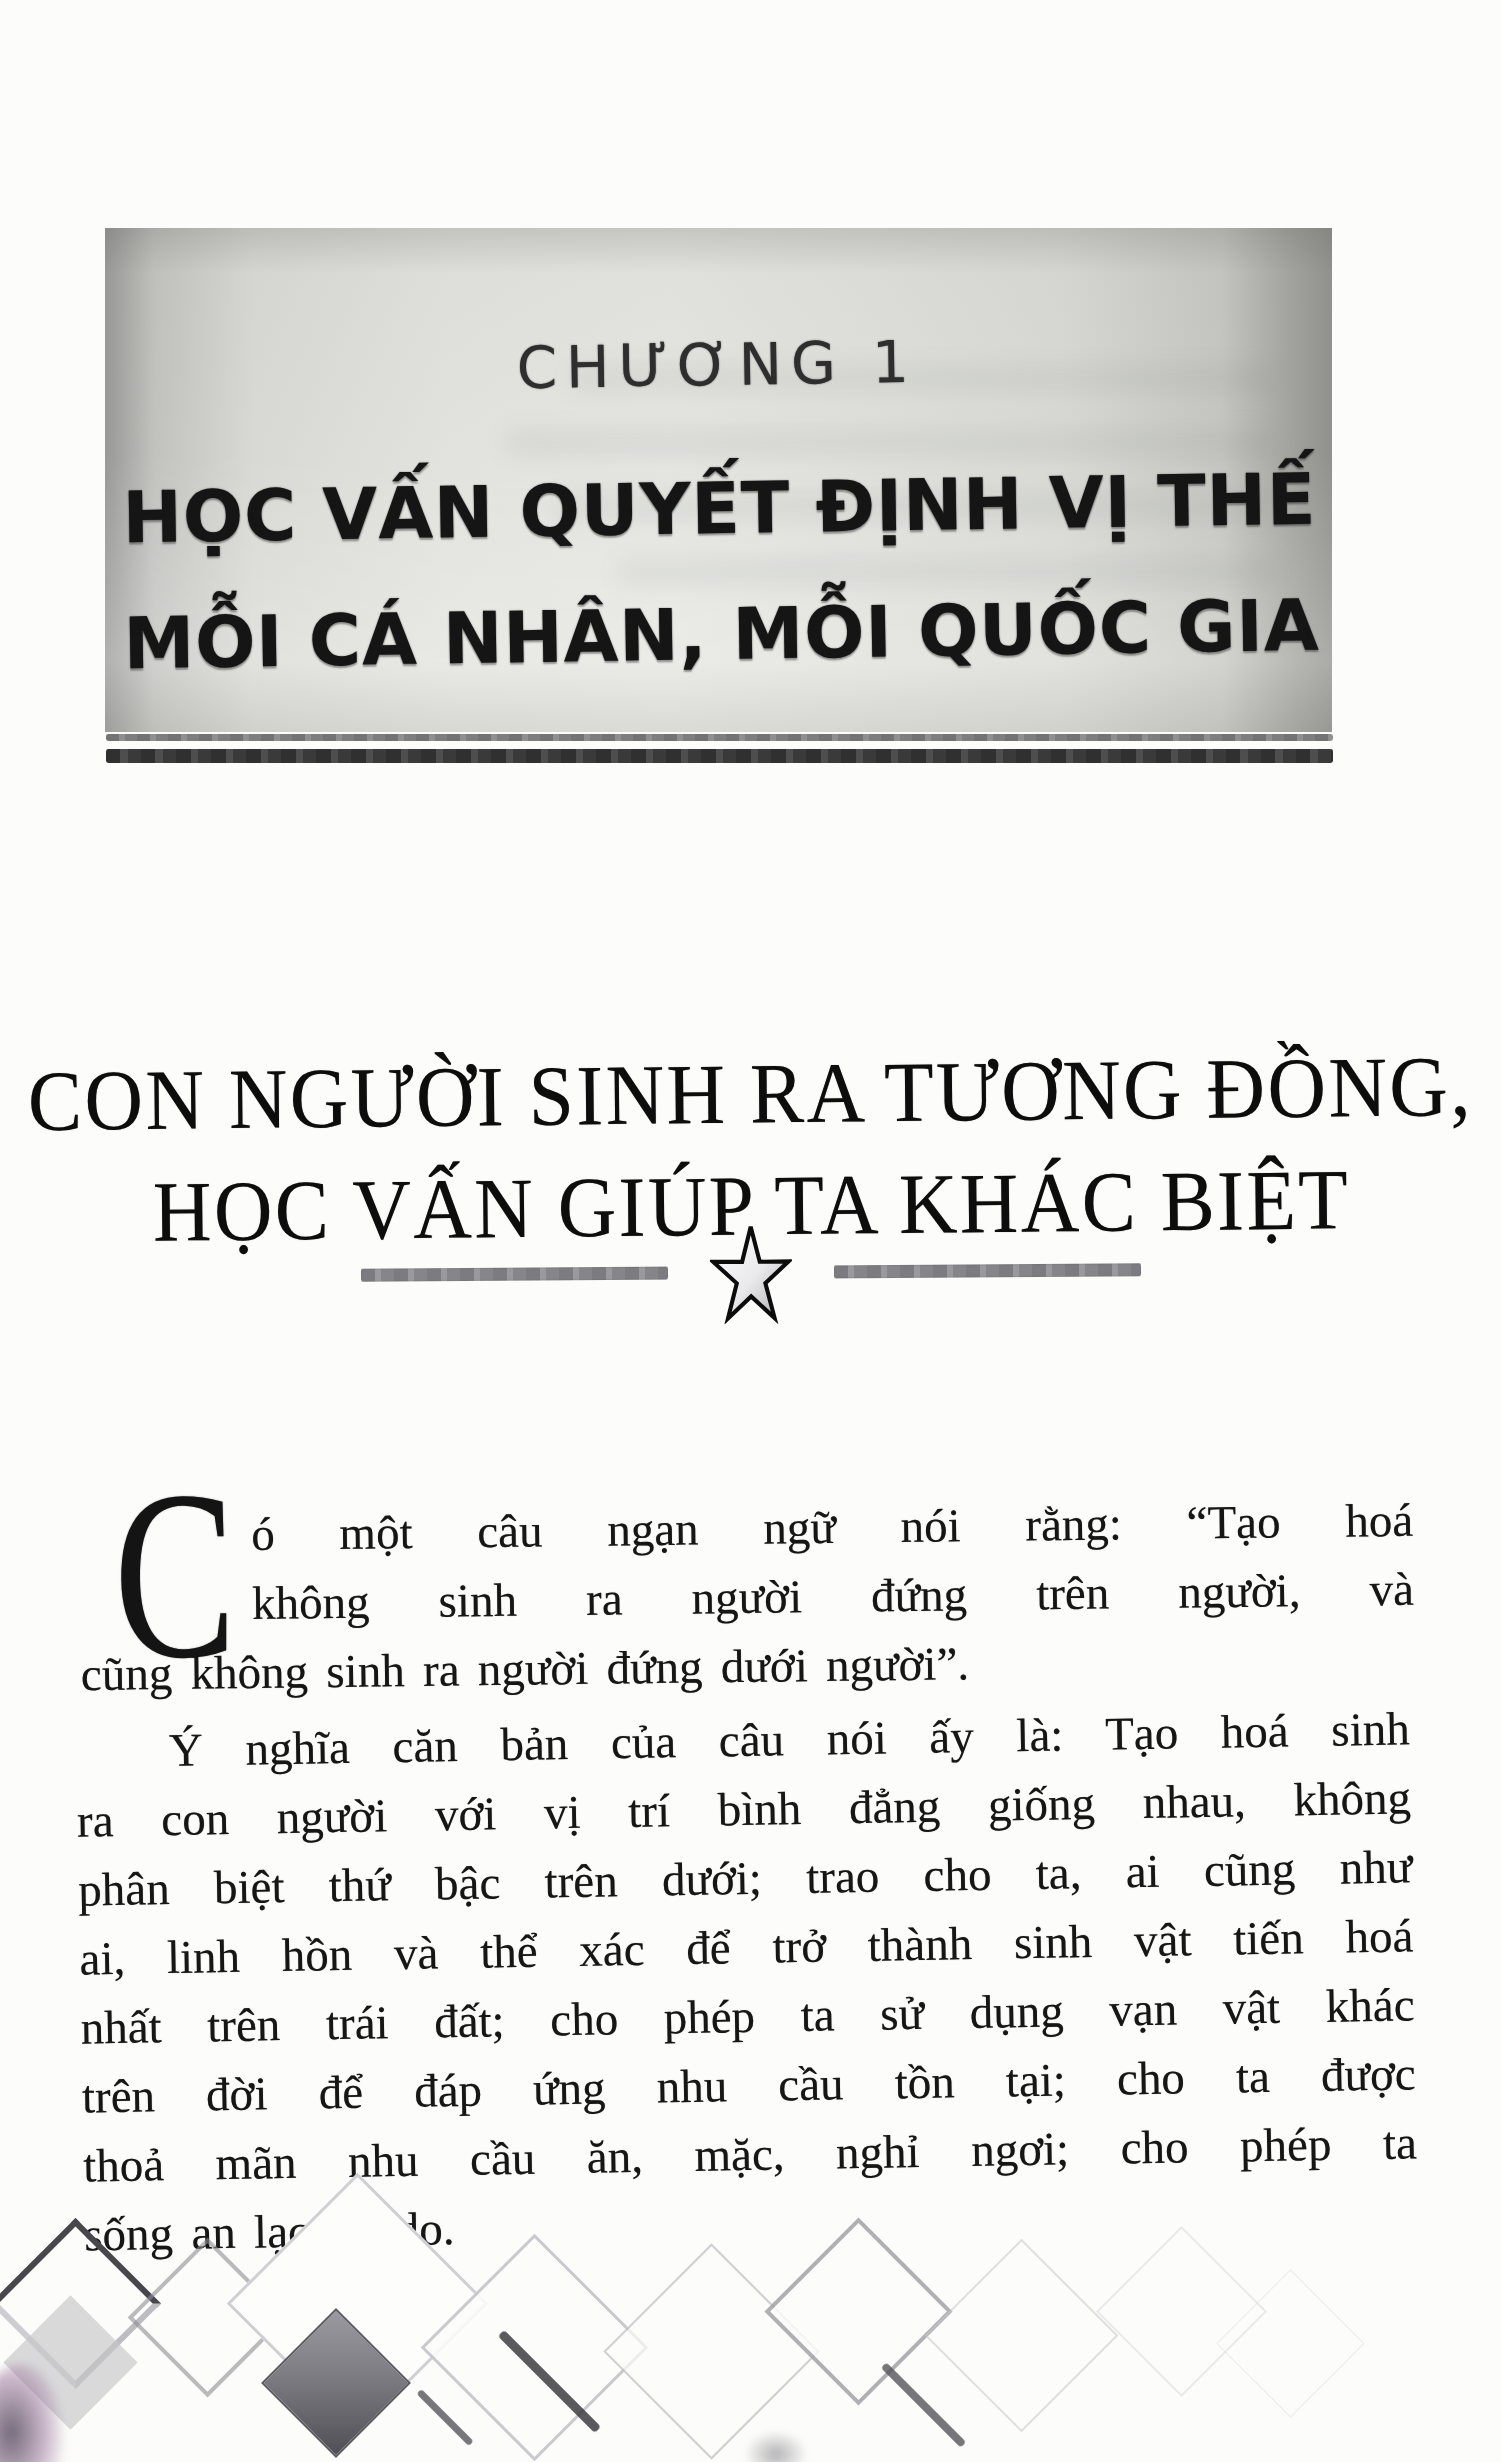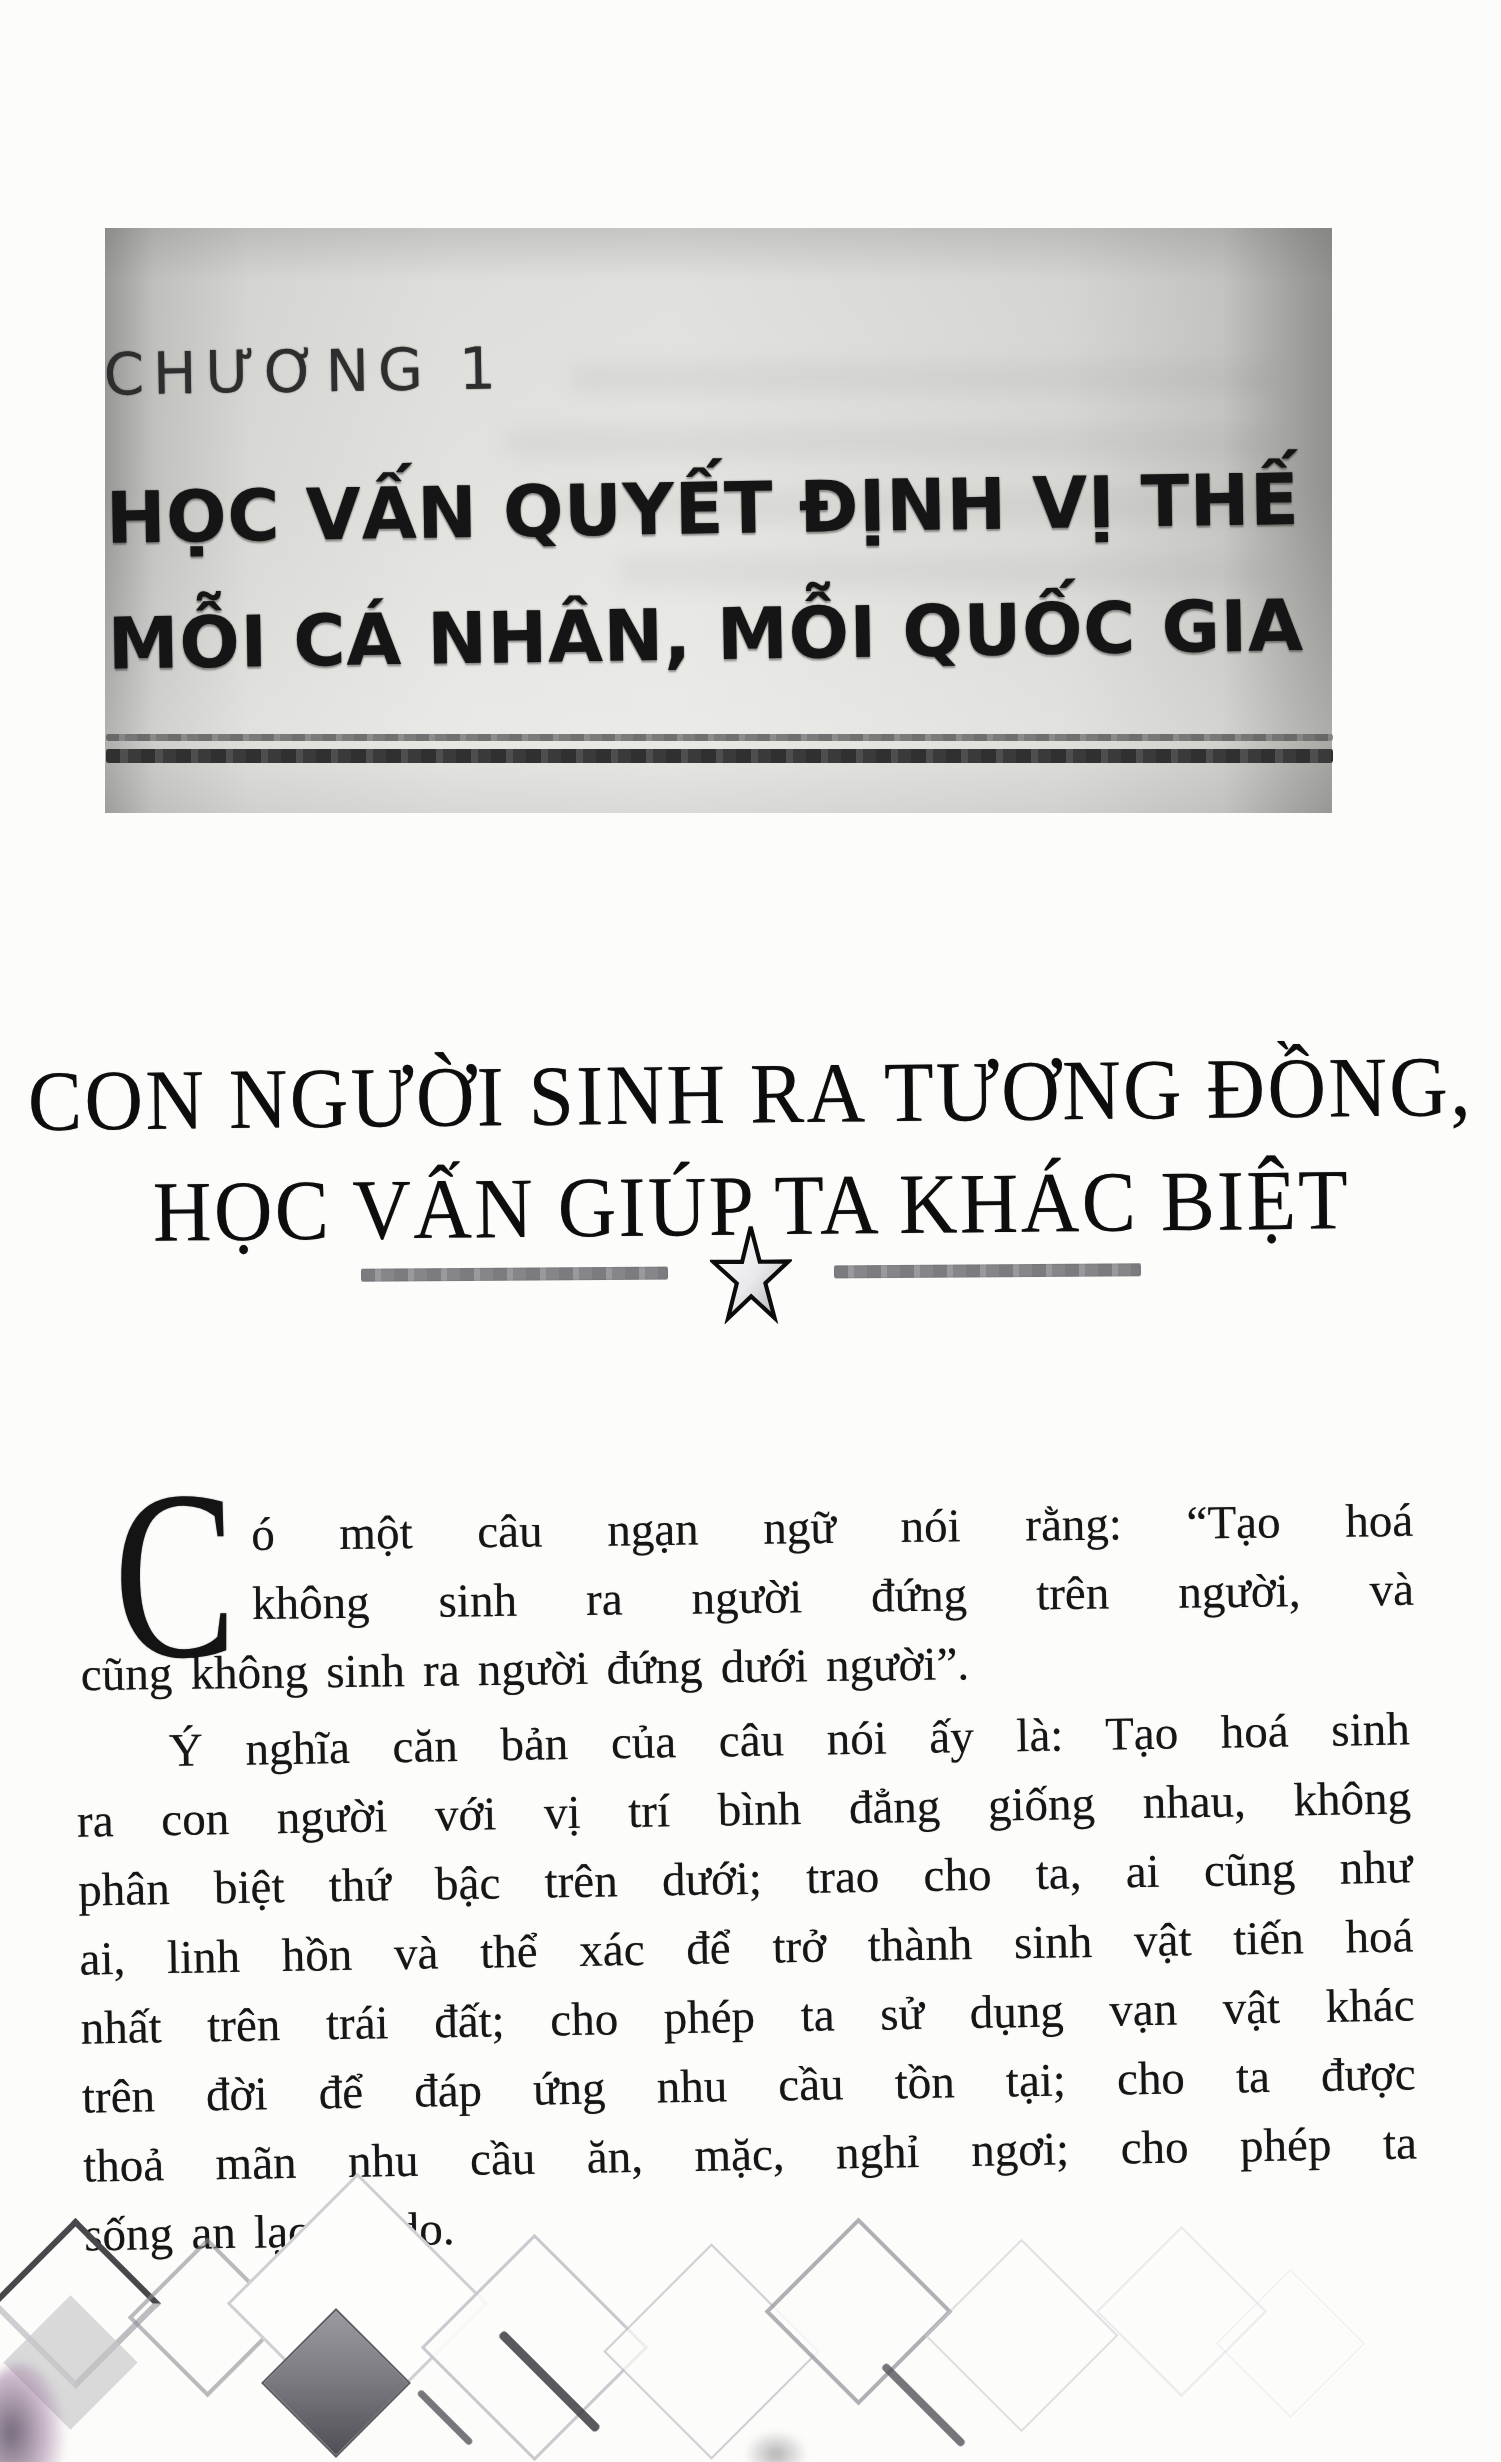--- a/index.html
+++ b/index.html
@@ -14,24 +14,25 @@
   .page{
     position:relative; width:1502px; height:2462px;
     background:var(--paper);
     overflow:hidden;
     font-family:"Liberation Serif","DejaVu Serif",serif;
     color:var(--ink);
   }
 
   
   .chapter-box{
-    position:absolute; left:105px; top:228px; width:1227px; height:585px;
+    position:absolute; left:105px; top:228px; width:1227px; height:504px;
     background:
       linear-gradient(180deg, rgba(120,120,118,.28) 0%, rgba(200,200,196,.10) 9%, rgba(255,255,255,.05) 45%, rgba(255,255,255,.28) 86%, rgba(190,190,186,.25) 100%),
       linear-gradient(90deg, #929290 0%, #bebebb 4%, #d6d6d2 12%, #e0e0dc 28%, #e3e3df 46%, #dddDd9 62%, #d6d6d2 78%, #c2c2be 91%, #9b9b97 97%, #8a8a86 100%);
+    text-align:center;
   }
   .chapter-box .ghost{
     position:absolute; right:56px; border-radius:16px;
     background:#76857a; filter:blur(11.3px); opacity:.10; height:27px;
   }
   .box-inner{position:relative; transform:rotate(-0.9deg); padding-top:103px;}
   .kicker{
     font-family:"DejaVu Sans","Liberation Sans",sans-serif;
     font-size:58px; letter-spacing:8.8px; color:#2e2e2e; font-weight:400;
     text-shadow:0 0 1.6px rgba(45,45,45,.75);

